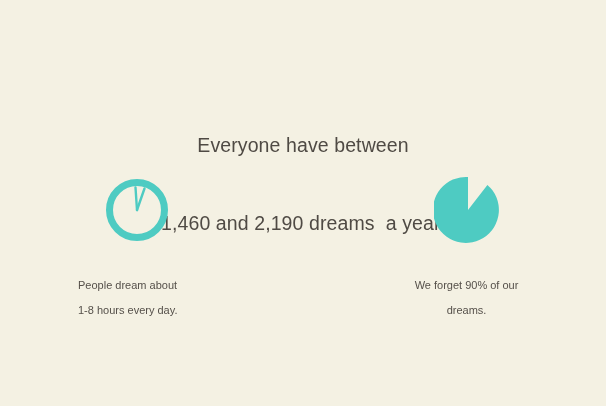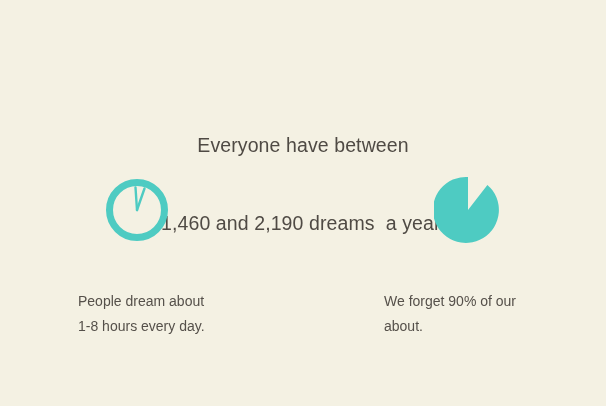--- a/index.html
+++ b/index.html
@@ -66,35 +66,35 @@
     display: block;
     position: absolute;
     top: 6px;
   }
   .stat-1 .stat-icon svg { left: 51px; }
   .stat-2 .stat-icon svg { left: 52px; }
   .stat-3 .stat-icon svg { left: 50px; }
 
   .stat-caption {
     position: absolute;
-    top: 112px;
+    top: 96px;
     left: 0;
     width: 165px;
     color: #55504a;
-    font-size: 14px;
+    font-size: 11px;
     line-height: 12.6px;
     white-space: pre-line;
   }
   .stat-1 .stat-caption {
     text-align: left;
     left: 26px;
     width: 139px;
   }
   .stat-2 .stat-caption { text-align: center; }
-  .stat-3 .stat-caption { text-align: left; }
+  .stat-3 .stat-caption { text-align: center; }
 </style>
 </head>
 <body style="background: rgb(244, 241, 227);">
 
 <div id="infographic" style="background: rgb(244, 241, 227);">
 
   <div class="headline" style="color: rgb(79, 74, 68);">
     <span class="headline-line-1">Everyone have between</span>
     <span class="headline-line-2">1,460 and 2,190 dreams  a year.</span>
   </div>
@@ -118,18 +118,18 @@
 
     <div class="stat stat-3">
       <div class="stat-icon">
         <svg width="68" height="68" viewBox="0 0 68 68">
 
           <path d="M 34 34 L 53.4 8.9 A 33 33 0 1 1 34 1 Z" fill="#4ecbc2"></path>
         </svg>
       </div>
       <div class="stat-caption" style="color: rgb(85, 80, 74);">
         <span>We forget 90% of our</span><br>
-        <span>about.</span>
+        <span>dreams.</span>
       </div>
     </div>
 
   </div>
 </div>
 
 </body></html>

